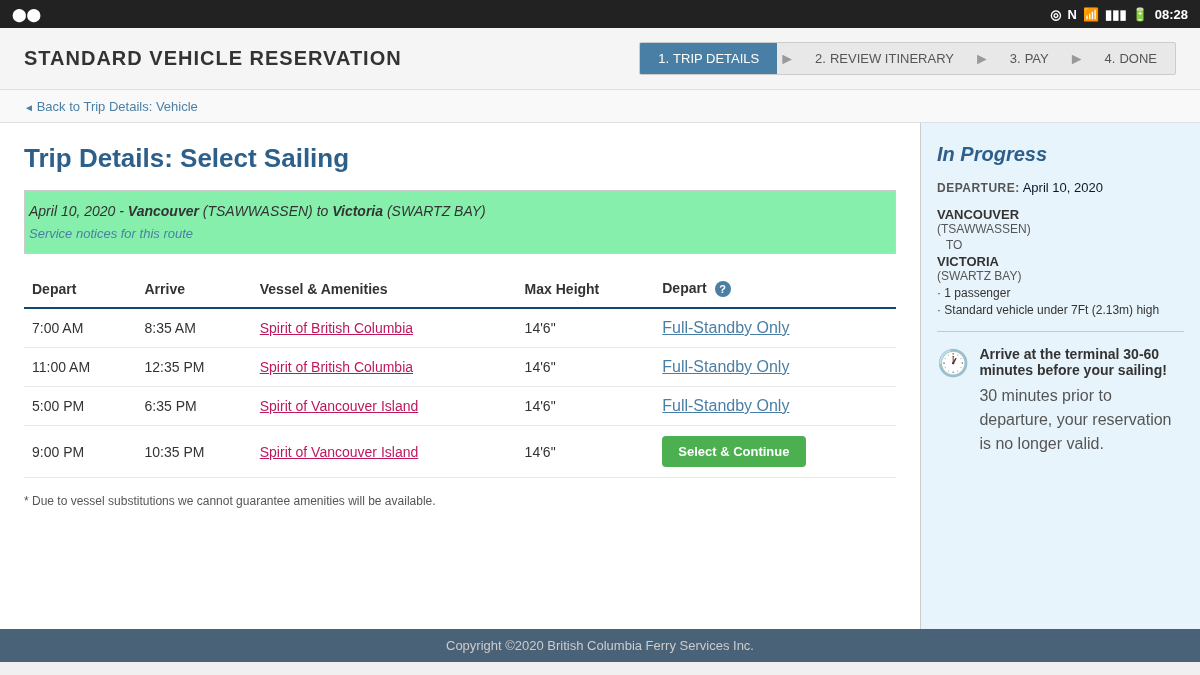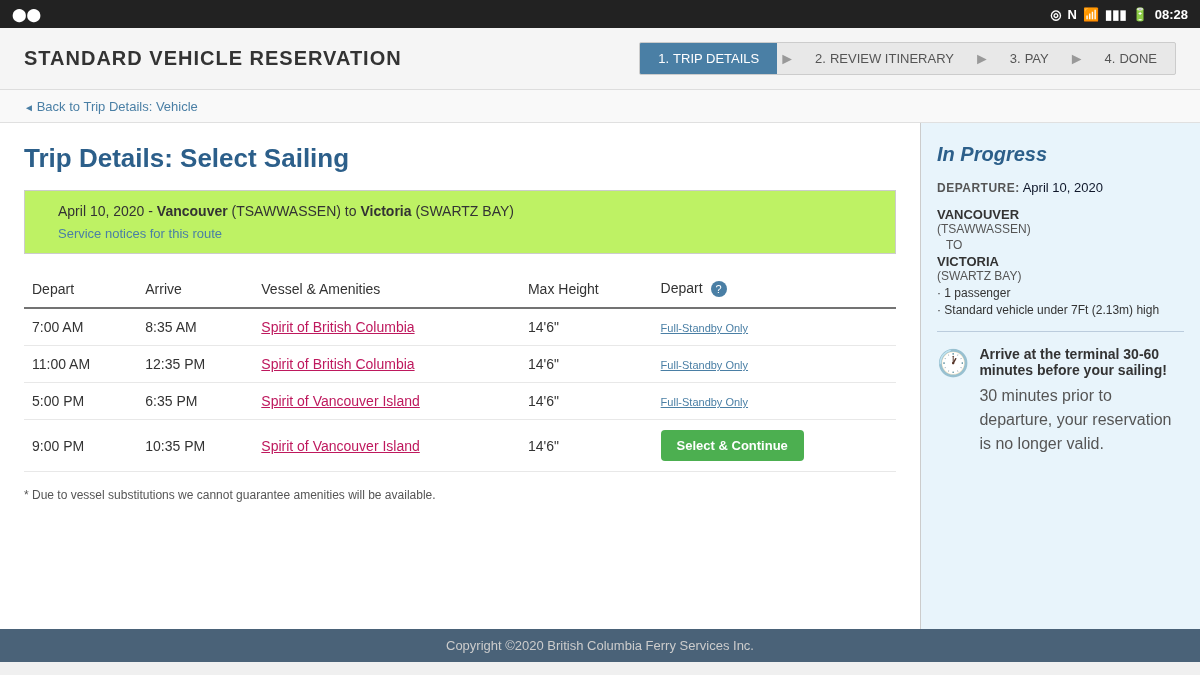--- a/index.html
+++ b/index.html
@@ -98,65 +98,66 @@
 
     .page-title {
       font-size: 26px;
       font-weight: bold;
       color: #2c5f8a;
       margin-bottom: 16px;
     }
 
     .route-box {
       border: 1px solid #ccc;
-      padding: 12px 33px;
+      padding: 12px 4px;
       margin-bottom: 16px;
-      background: #bef264;
+      background: #86efac;
+      font-style: italic;
     }
     .route-date {
       font-size: 14px;
       margin-bottom: 6px;
     }
     .route-date strong { font-weight: bold; }
     .service-notice-link {
       color: #4a7fa5;
       text-decoration: none;
       font-size: 13px;
       cursor: pointer;
     }
 
     
     .sailing-table {
       width: 100%;
       border-collapse: collapse;
       margin-bottom: 16px;
     }
     .sailing-table th {
-      border-bottom: 2px solid #737373;
+      border-bottom: 2px solid #0c4a6e;
       padding: 10px 8px;
       text-align: left;
       font-size: 14px;
-      font-weight: normal;
+      font-weight: bold;
       color: #333;
     }
     .sailing-table td {
       padding: 10px 8px;
       border-bottom: 1px solid #e8e8e8;
       font-size: 14px;
     }
     .vessel-link {
       color: #be185d;
       text-decoration: underline;
       cursor: pointer;
     }
     .standby-link {
       color: #4a7fa5;
       text-decoration: underline;
       cursor: pointer;
-      font-size: 11px;
+      font-size: 16px;
     }
     .select-btn {
       background: #4caf50;
       color: white;
       border: none;
       padding: 8px 16px;
       border-radius: 4px;
       cursor: pointer;
       font-size: 13px;
       font-weight: bold;

